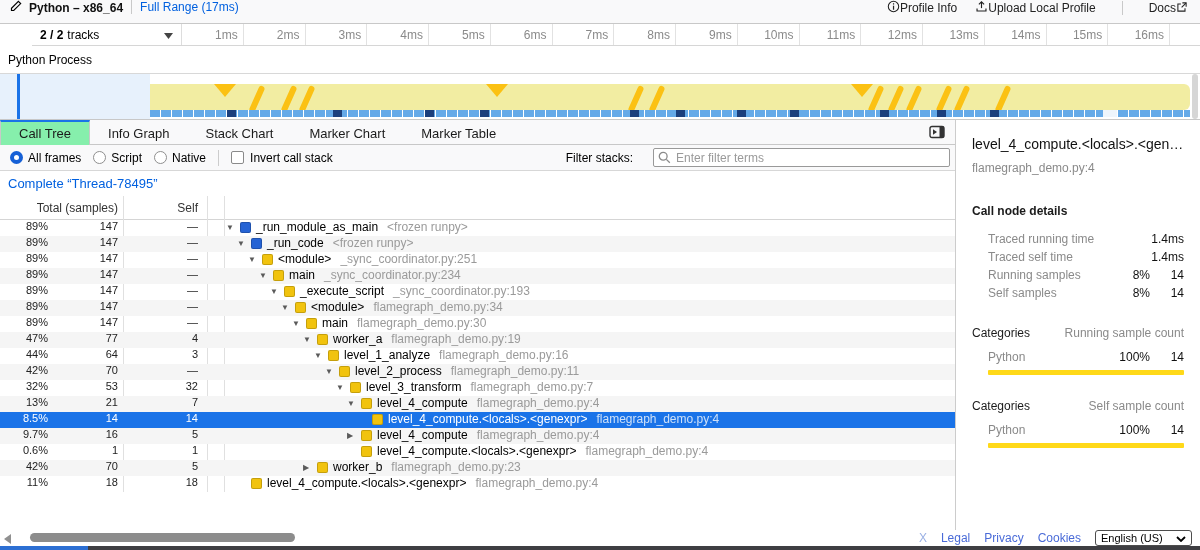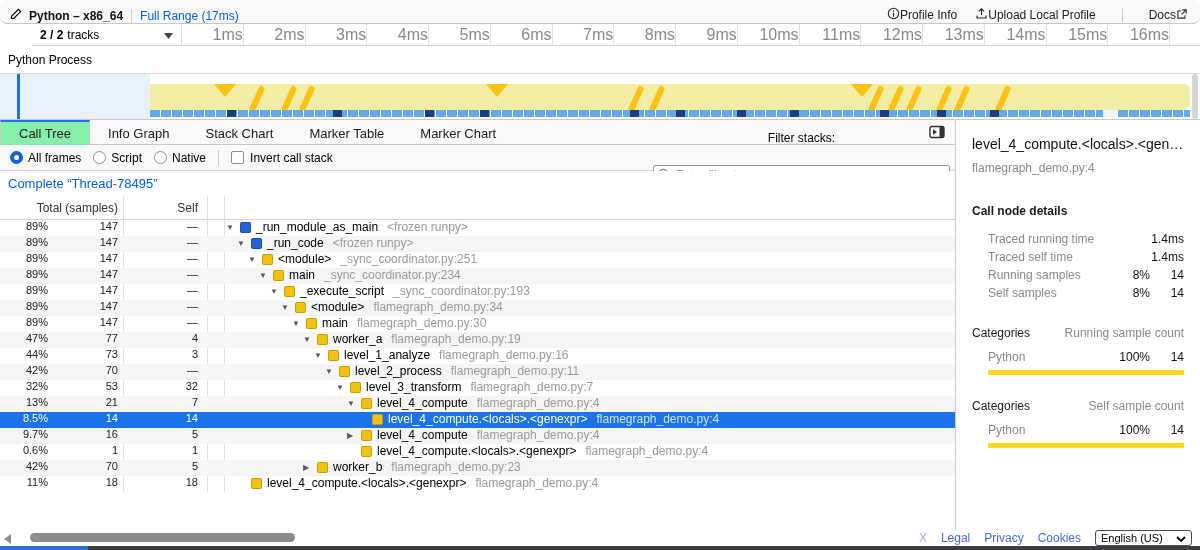--- a/index.html
+++ b/index.html
@@ -2,39 +2,39 @@
 <html><head>
 <meta charset="utf-8">
 <style>
   * { box-sizing: border-box; margin: 0; padding: 0; }
   html,body { width:1200px; height:550px; overflow:hidden; background:#fff;
     font-family:"Liberation Sans", sans-serif; color:#000; }
   #app { position:relative; width:1200px; height:550px; background:#fff; }
 
   
   .app-header { position:absolute; left:0; top:0; width:1200px; height:24px;
-    background:#f9f9fa; border-bottom:1px solid #c8c8c8; display:flex; align-items:flex-end;
-    font-size:12px;border-radius:7px; }
+    background:#f9f9fa; border-bottom:1px solid #c8c8c8; display:flex; align-items:flex-start;
+    font-size:12px; }
   .hdr-left { display:flex; align-items:center; gap:7px; padding-left:10px; }
   .profile-name { font-weight:bold; color:#111; }
   .vdiv { width:1px; height:14px; background:#c9c9c9; margin:0 8px; }
   .link-blue { color:#0060df; cursor:pointer; }
   .hdr-right { margin-left:auto; display:flex; align-items:center; gap:18px; padding-right:12px; color:#222; }
   .hdr-btn { display:flex; align-items:center; cursor:pointer; }
 
   
   .timeline-header { position:absolute; left:0; top:24px; width:1200px; height:22px;
     border-bottom:1px solid #d6d6d6; display:flex; background:#fff;margin-left:32px; }
   .tracks-dropdown { flex:0 0 150px; display:flex; align-items:center; padding:0 8px;
     border-right:1px solid #ddd; font-size:12px; cursor:pointer; }
   .tracks-count { font-weight:bold; margin-right:4px; }
   .tracks-caret { margin-left:auto; }
   .ruler { flex:1; display:flex; }
-  .ruler-cell { flex:0 0 61.76px; border-right:1px solid #e2e2e2; font-size:16px; color:#8a8a8a;
-    display:flex; align-items:center; justify-content:flex-end; }
+  .ruler-cell { flex:0 0 61.76px; border-right:1px solid #e2e2e2; font-size:12px; color:#8a8a8a;
+    display:flex; align-items:center; justify-content:flex-end; padding-right:5px; }
 
   
   .tracks { position:absolute; left:0; top:46px; width:1200px; height:74px; border-bottom:1px solid #c8c8c8; }
   .process-row { height:28px; display:flex; align-items:center; padding-left:8px; font-size:12px;
     border-bottom:1px solid #d8d8d8; background:#fff; }
   .thread-row { position:relative; height:45px; }
   .thread-label-area { position:absolute; left:0; top:0; width:150px; height:45px; background:#e7f1fc; }
   .thread-accent { position:absolute; left:17px; top:0; width:3px; height:45px; background:#1a73e8; }
   .thread-label { position:absolute; left:28px; top:0; height:45px; display:flex; align-items:center; font-size:12px; color:#111; }
   .track-band { position:absolute; left:150px; top:10px; width:1040px; height:26px;
@@ -60,21 +60,21 @@
   
   .controls-row { position:absolute; left:0; top:145px; width:955px; height:26px; background:#f9f9fa;
     border-bottom:1px solid #d7d7d7; display:flex; align-items:center; font-size:12px; padding-left:10px; }
   .radio-group { display:flex; align-items:center; gap:12px; }
   .radio-item { display:flex; align-items:center; gap:5px; cursor:pointer; }
   .radio-dot { width:13px; height:13px; border-radius:50%; border:1px solid #8f8f8f; background:#fff; }
   .radio-dot.sel { border:4px solid #1660d6; }
   .ctl-div { width:1px; height:16px; background:#ccc; margin:0 12px; }
   .checkbox { width:13px; height:13px; border:1px solid #8a8a8a; border-radius:2px; background:#fff; margin-right:6px; }
   .chk-item { display:flex; align-items:center; cursor:pointer; }
-  .filter-area { margin-left:auto; display:flex; align-items:center; gap:20px; padding-right:5px;flex-direction:column; }
+  .filter-area { margin-left:auto; display:flex; align-items:center; gap:20px; padding-right:5px; }
   .filter-input-wrap { position:relative; }
   .filter-input { width:297px; height:19px; border:1px solid #999; border-radius:2px; font-size:12px;
     padding:0 4px 0 22px; font-family:"Liberation Sans", sans-serif; color:#333; background:#fff; }
   .filter-input::placeholder { color:#9a9a9a; }
   .search-glyph { position:absolute; left:5px; top:3px; }
 
   
   .breadcrumb-row { position:absolute; left:0; top:171px; width:955px; height:25px; background:#fff;
     display:flex; align-items:center; padding-left:8px; font-size:13px; }
 
@@ -263,22 +263,22 @@
           <div class="gap-seg" style="left: 953px;"></div>
         </div>
       <div class="v-scrollbar"></div>
     </div>
   </div>
 
   <div class="tab-bar">
     <div class="tab active">Call Tree</div>
       <div class="tab">Info Graph</div>
       <div class="tab">Stack Chart</div>
+      <div class="tab">Marker Chart</div>
       <div class="tab">Marker Table</div>
-      <div class="tab">Marker Chart</div>
       <span class="panel-toggle">
       <svg width="16" height="14" viewBox="0 0 16 14">
           <rect x="1" y="1.5" width="14" height="11" rx="2" fill="none" stroke="#333" stroke-width="1.4"></rect>
           <rect x="10.5" y="1.5" width="4.5" height="11" fill="#333"></rect>
           <polygon points="4,4.2 8,7 4,9.8" fill="#333"></polygon>
         </svg>
     </span>
   </div>
 
   <div class="controls-row">
@@ -411,21 +411,21 @@
         <div class="cell-self">4</div>
         <div class="cell-tree" style="padding-left: 77px;">
           <div class="twisty">▼</div>
           <div class="cat-square cat-yellow"></div>
           <span class="fn-name">worker_a</span>
           <span class="fn-file">flamegraph_demo.py:19</span>
         </div>
       </div>
       <div class="tree-row">
         <div class="cell-pct">44%</div>
-        <div class="cell-total">73</div>
+        <div class="cell-total">64</div>
         <div class="cell-self">3</div>
         <div class="cell-tree" style="padding-left: 88px;">
           <div class="twisty">▼</div>
           <div class="cat-square cat-yellow"></div>
           <span class="fn-name">level_1_analyze</span>
           <span class="fn-file">flamegraph_demo.py:16</span>
         </div>
       </div>
       <div class="tree-row alt">
         <div class="cell-pct">42%</div>

